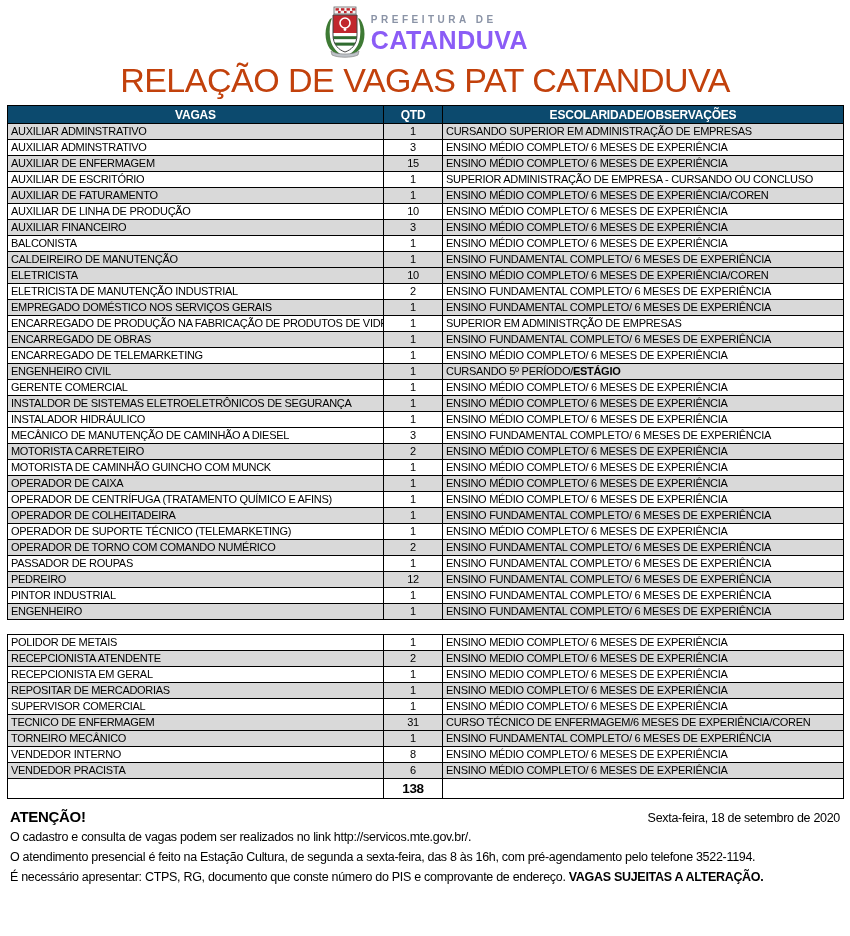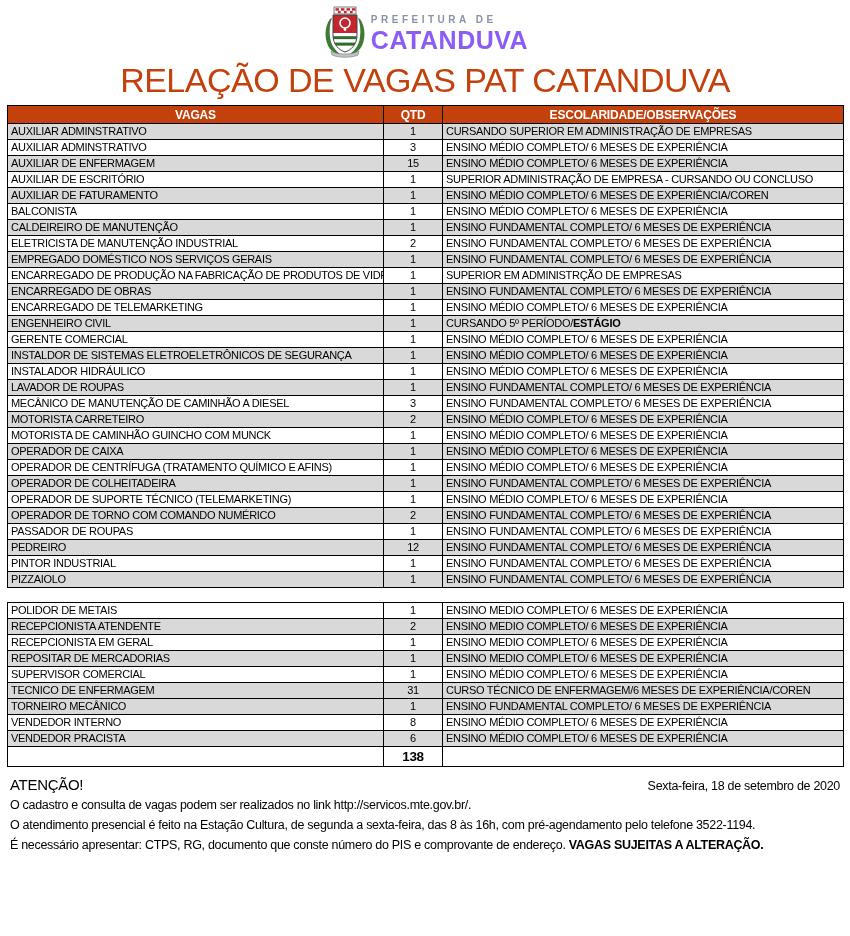--- a/index.html
+++ b/index.html
@@ -24,38 +24,38 @@
 
   
   table.vagas-table{
     border-collapse:collapse;table-layout:fixed;
     width:836px;margin:0 auto 0 7px;
   }
   table.vagas-table col.c-vagas{width:376px;}
   table.vagas-table col.c-qtd{width:59px;}
   table.vagas-table col.c-esc{width:401px;}
   table.vagas-table th{
-    background:#c2410c;color:#fff;font-size:12px;font-weight:bold;
+    background:#0c4a6e;color:#fff;font-size:12px;font-weight:bold;
     height:17px;padding:0;letter-spacing:-0.2px;
     border:1px solid #000;
   }
   table.vagas-table td{
     border:1px solid #000;height:15px;padding:0 2px 0 3px;
     font-size:11px;line-height:15px;letter-spacing:-0.3px;
     white-space:nowrap;overflow:hidden;
   }
   table.vagas-table td.qtd{text-align:center;padding:0;}
   tr.shade td{background:#d9d9d9;}
   .section-gap{height:14px;}
   tr.total-row td{height:19px;font-size:13.5px;font-weight:bold;line-height:19px;}
 
   
   .footer{padding:9px 10px 0 10px;}
   .footer-top{display:flex;justify-content:space-between;align-items:baseline;}
-  .attention{font-size:15px;font-weight:normal;letter-spacing:-0.3px;}
+  .attention{font-size:15px;font-weight:bold;letter-spacing:-0.3px;}
   .footer-date{font-size:12.5px;font-weight:normal;letter-spacing:-0.3px;}
   .footer-line{font-size:12.5px;letter-spacing:-0.3px;margin-top:4px;line-height:16px;}
   .footer-line b{letter-spacing:-0.3px;}
 </style>
 </head>
 <body>
 
 <div class="page">
 
   <div class="header">
@@ -136,28 +136,43 @@
           <td>AUXILIAR DE ESCRITÓRIO</td>
           <td class="qtd">1</td>
           <td>SUPERIOR ADMINISTRAÇÃO DE EMPRESA - CURSANDO OU CONCLUSO</td>
         </tr>
         <tr class="shade">
           <td>AUXILIAR DE FATURAMENTO</td>
           <td class="qtd">1</td>
           <td>ENSINO MÉDIO COMPLETO/ 6 MESES DE EXPERIÊNCIA/COREN</td>
         </tr>
         <tr>
+          <td>AUXILIAR DE LINHA DE PRODUÇÃO</td>
+          <td class="qtd">10</td>
+          <td>ENSINO MÉDIO COMPLETO/ 6 MESES DE EXPERIÊNCIA</td>
+        </tr>
+        <tr class="shade">
+          <td>AUXILIAR FINANCEIRO</td>
+          <td class="qtd">3</td>
+          <td>ENSINO MÉDIO COMPLETO/ 6 MESES DE EXPERIÊNCIA</td>
+        </tr>
+        <tr>
           <td>BALCONISTA</td>
           <td class="qtd">1</td>
           <td>ENSINO MÉDIO COMPLETO/ 6 MESES DE EXPERIÊNCIA</td>
         </tr>
         <tr class="shade">
           <td>CALDEIREIRO DE MANUTENÇÃO</td>
           <td class="qtd">1</td>
           <td>ENSINO FUNDAMENTAL COMPLETO/ 6 MESES DE EXPERIÊNCIA</td>
+        </tr>
+        <tr class="shade">
+          <td>ELETRICISTA</td>
+          <td class="qtd">10</td>
+          <td>ENSINO MÉDIO COMPLETO/ 6 MESES DE EXPERIÊNCIA/COREN</td>
         </tr>
         <tr>
           <td>ELETRICISTA DE MANUTENÇÃO INDUSTRIAL</td>
           <td class="qtd">2</td>
           <td>ENSINO FUNDAMENTAL COMPLETO/ 6 MESES DE EXPERIÊNCIA</td>
         </tr>
         <tr class="shade">
           <td>EMPREGADO DOMÉSTICO NOS SERVIÇOS GERAIS</td>
           <td class="qtd">1</td>
           <td>ENSINO FUNDAMENTAL COMPLETO/ 6 MESES DE EXPERIÊNCIA</td>
@@ -190,25 +205,20 @@
         <tr class="shade">
           <td>INSTALDOR DE SISTEMAS ELETROELETRÔNICOS DE SEGURANÇA</td>
           <td class="qtd">1</td>
           <td>ENSINO MÉDIO COMPLETO/ 6 MESES DE EXPERIÊNCIA</td>
         </tr>
         <tr>
           <td>INSTALADOR HIDRÁULICO</td>
           <td class="qtd">1</td>
           <td>ENSINO MÉDIO COMPLETO/ 6 MESES DE EXPERIÊNCIA</td>
         </tr>
-        <tr class="shade">
-          <td>LAVADOR DE ROUPAS</td>
-          <td class="qtd">1</td>
-          <td>ENSINO FUNDAMENTAL COMPLETO/ 6 MESES DE EXPERIÊNCIA</td>
-        </tr>
         <tr>
           <td>MECÂNICO DE MANUTENÇÃO DE CAMINHÃO A DIESEL</td>
           <td class="qtd">3</td>
           <td>ENSINO FUNDAMENTAL COMPLETO/ 6 MESES DE EXPERIÊNCIA</td>
         </tr>
         <tr class="shade">
           <td>MOTORISTA CARRETEIRO</td>
           <td class="qtd">2</td>
           <td>ENSINO MÉDIO COMPLETO/ 6 MESES DE EXPERIÊNCIA</td>
         </tr>
@@ -251,21 +261,21 @@
           <td>PEDREIRO</td>
           <td class="qtd">12</td>
           <td>ENSINO FUNDAMENTAL COMPLETO/ 6 MESES DE EXPERIÊNCIA</td>
         </tr>
         <tr>
           <td>PINTOR INDUSTRIAL</td>
           <td class="qtd">1</td>
           <td>ENSINO FUNDAMENTAL COMPLETO/ 6 MESES DE EXPERIÊNCIA</td>
         </tr>
         <tr class="shade">
-          <td>PIZZAIOLO</td>
+          <td>ENGENHEIRO</td>
           <td class="qtd">1</td>
           <td>ENSINO FUNDAMENTAL COMPLETO/ 6 MESES DE EXPERIÊNCIA</td>
         </tr>
       </tbody>
   </table>
 
   <div class="section-gap"></div>
 
   <table class="vagas-table" id="table2">
     <colgroup>

